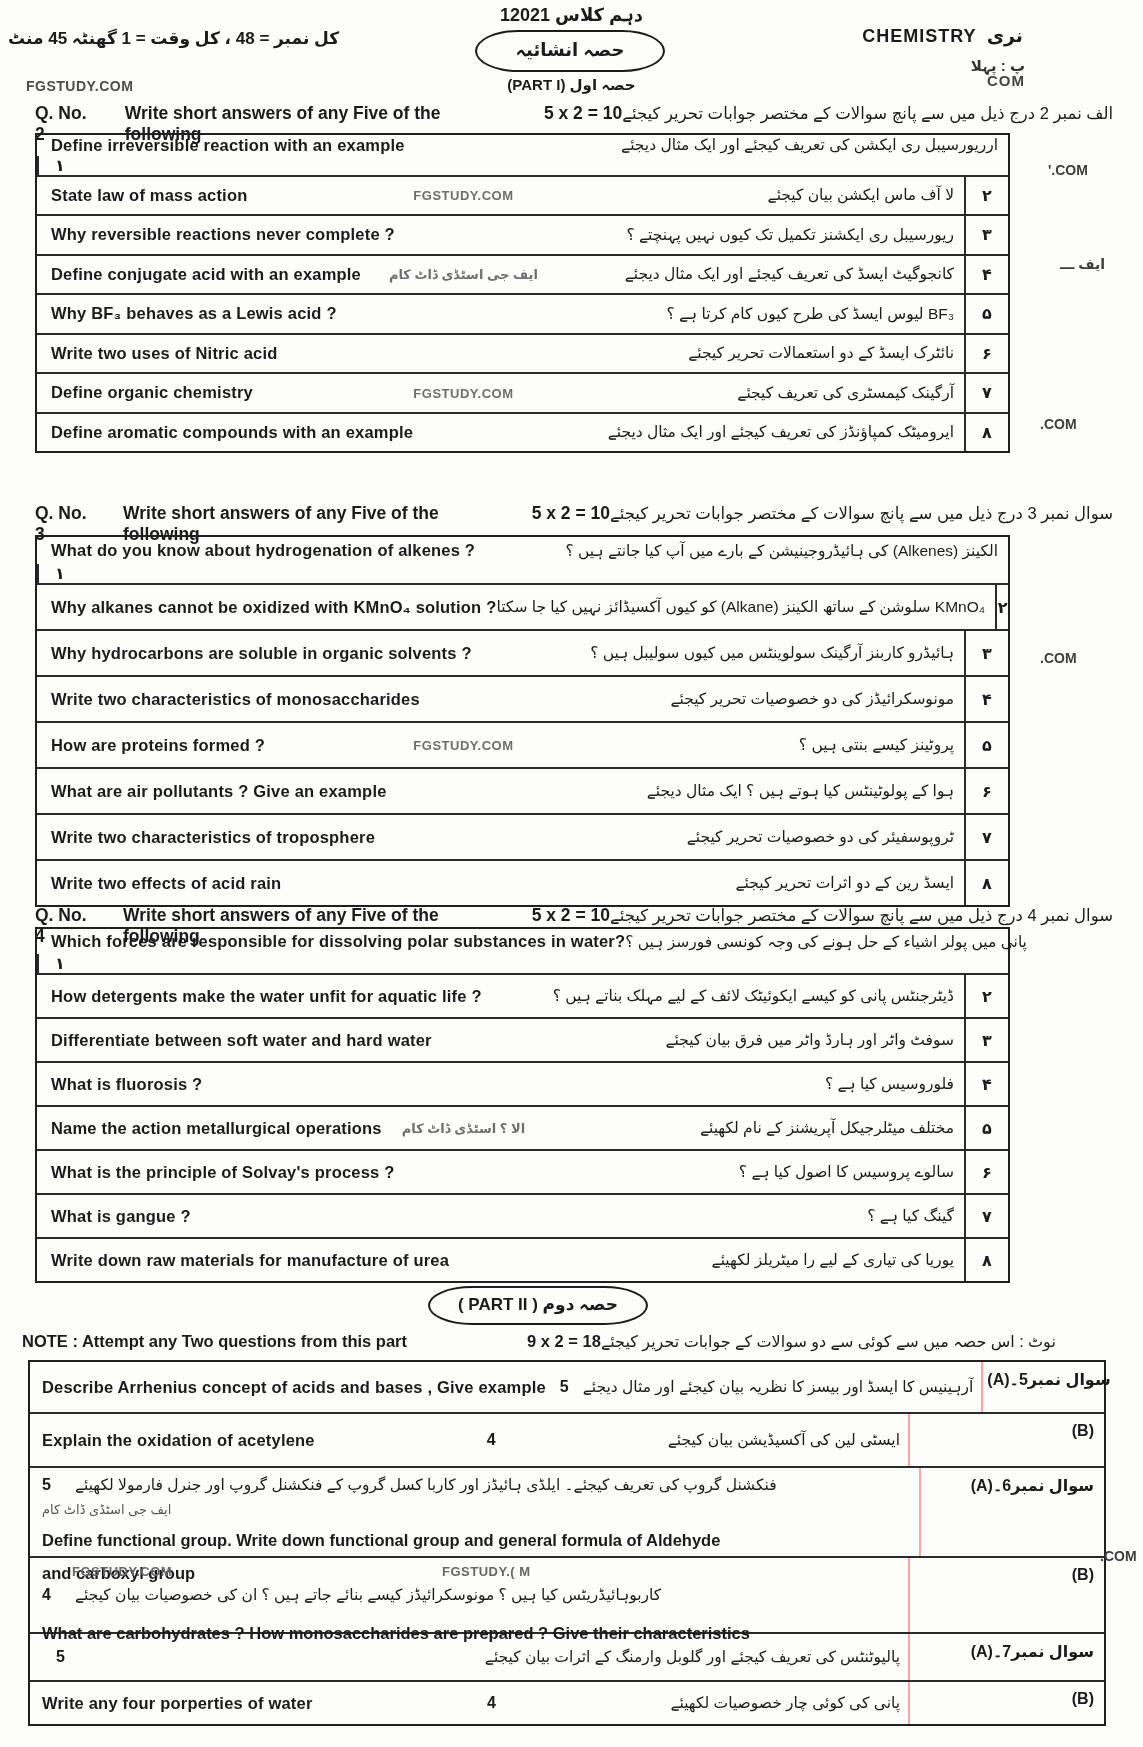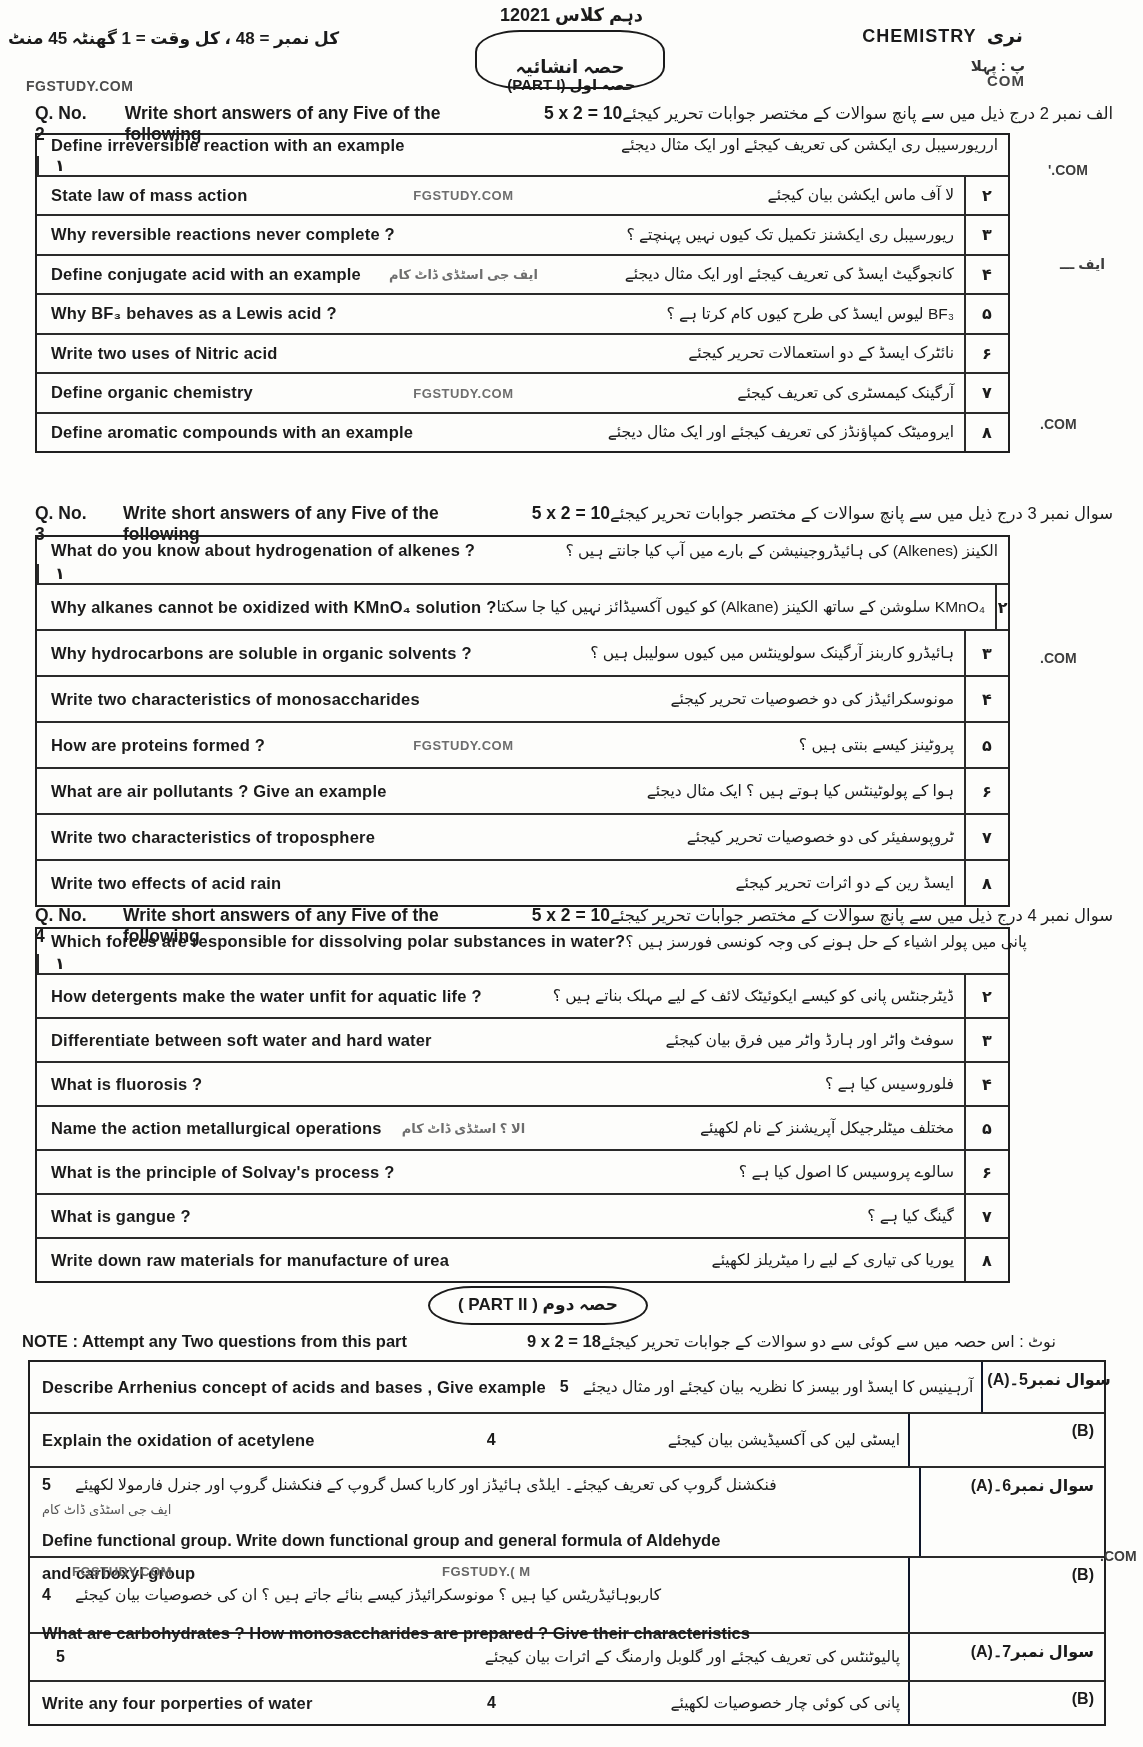--- a/index.html
+++ b/index.html
@@ -2,21 +2,21 @@
 <html><head>
 <meta charset="utf-8">
 <style>
   * { margin:0; padding:0; box-sizing:border-box; }
   body { background:#e8e8e6; font-family:"Liberation Sans","DejaVu Sans",sans-serif; }
   .page { position:relative; width:1143px; height:1747px; background:#fdfdfb; color:#1b1b1b; overflow:hidden; margin:0 auto; }
 
   
   .abs { position:absolute; }
   .class-line { top:4px; left:0; width:100%; text-align:center; font-size:18px; font-weight:bold; }
-  .badge { top:30px; left:475px; width:190px; text-align:center; border:2px solid #1b1b1b; border-radius:45px/22px; padding:24px 6px 9px; font-size:18px; font-weight:bold; }
+  .badge { top:30px; left:475px; width:190px; text-align:center; border:2px solid #1b1b1b; border-radius:45px/22px; padding:7px 6px 9px; font-size:18px; font-weight:bold; }
   .part1-line { top:76px; left:0; width:100%; text-align:center; font-size:15px; font-weight:bold; }
   .marks-line { top:28px; left:8px; font-size:17px; font-weight:bold; direction:rtl; }
   .wm-left { top:78px; left:26px; font-size:14px; font-weight:bold; color:#4c4c4c; letter-spacing:.5px; }
   .subject { top:24px; right:120px; font-size:18px; font-weight:bold; letter-spacing:1px; }
   .subject .ur-word { font-size:19px; margin-left:10px; }
   .right-frag { top:58px; right:118px; font-size:15px; font-weight:bold; color:#333; text-align:right; line-height:15px; }
   .right-frag .com { color:#444; letter-spacing:1px; }
 
   
   .qhead { position:absolute; left:35px; right:30px; display:flex; align-items:baseline; font-weight:bold; font-size:17.5px; }
@@ -43,21 +43,21 @@
   
   .badge2 { top:1286px; left:428px; width:220px; text-align:center; border:2px solid #1b1b1b; border-radius:45px/20px; padding:6px 4px 8px; font-size:17px; font-weight:bold; direction:rtl; }
   .noteline { position:absolute; top:1332px; left:22px; right:28px; display:flex; align-items:baseline; font-weight:bold; font-size:16.5px; }
   .noteline .nmarks { margin-left:120px; }
   .noteline .nur { flex:1; text-align:left; direction:rtl; font-weight:normal; font-size:16px; white-space:nowrap; }
 
   .p2table { position:absolute; top:1360px; left:28px; width:1078px; border:2.5px solid #202020; }
   .p2row { display:flex; align-items:stretch; border-top:2px solid #2a2a2a; }
   .p2row:first-child { border-top:none; }
   .p2main { flex:1; position:relative; padding:4px 8px 4px 12px; }
-  .p2label { width:196px; border-left:2px solid #0f172a; direction:rtl; padding:8px 10px 0 4px; font-size:16px; font-weight:bold; white-space:nowrap; }
+  .p2label { width:196px; border-left:2px solid #fca5a5; direction:rtl; padding:8px 10px 0 4px; font-size:16px; font-weight:bold; white-space:nowrap; }
   .p2line-flex { display:flex; align-items:center; height:100%; justify-content:space-between; }
   .p2line-flex .mk { font-weight:bold; font-size:16px; margin:0 14px; }
   .p2line-flex .ur { font-size:15.5px; }
   .ur-block { direction:rtl; text-align:left; font-size:15.5px; margin:4px 0 6px; }
   .ur-block .mk { font-weight:bold; font-size:16px; margin-right:24px; }
   .en-block { font-weight:bold; font-size:16.5px; margin:14px 0 0; }
   .p2wm-ur { direction:rtl; color:#555; font-size:13px; margin-top:8px; text-align:right; padding-right:740px; white-space:nowrap; }
   .wmrow { position:relative; height:18px; margin-top:2px; }
   .wmrow span { position:absolute; font-size:13px; font-weight:bold; color:#666; letter-spacing:.5px; }
   .wm-inline { font-size:12px; font-weight:bold; color:#777; font-style:italic; margin-left:6px; }

